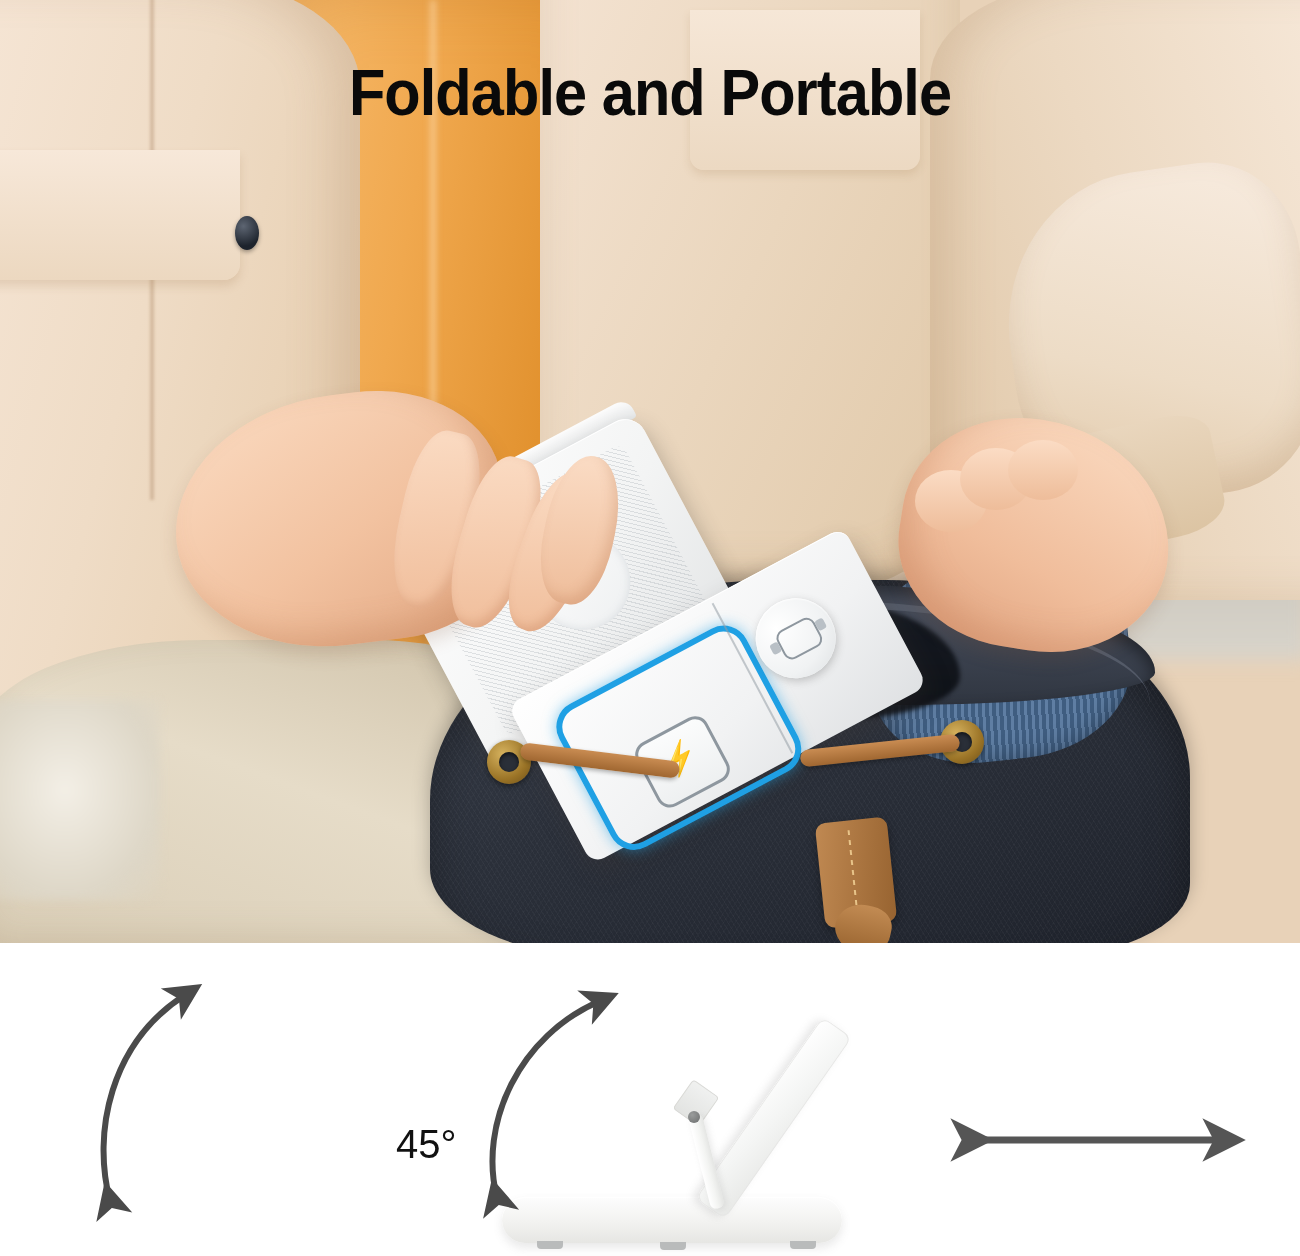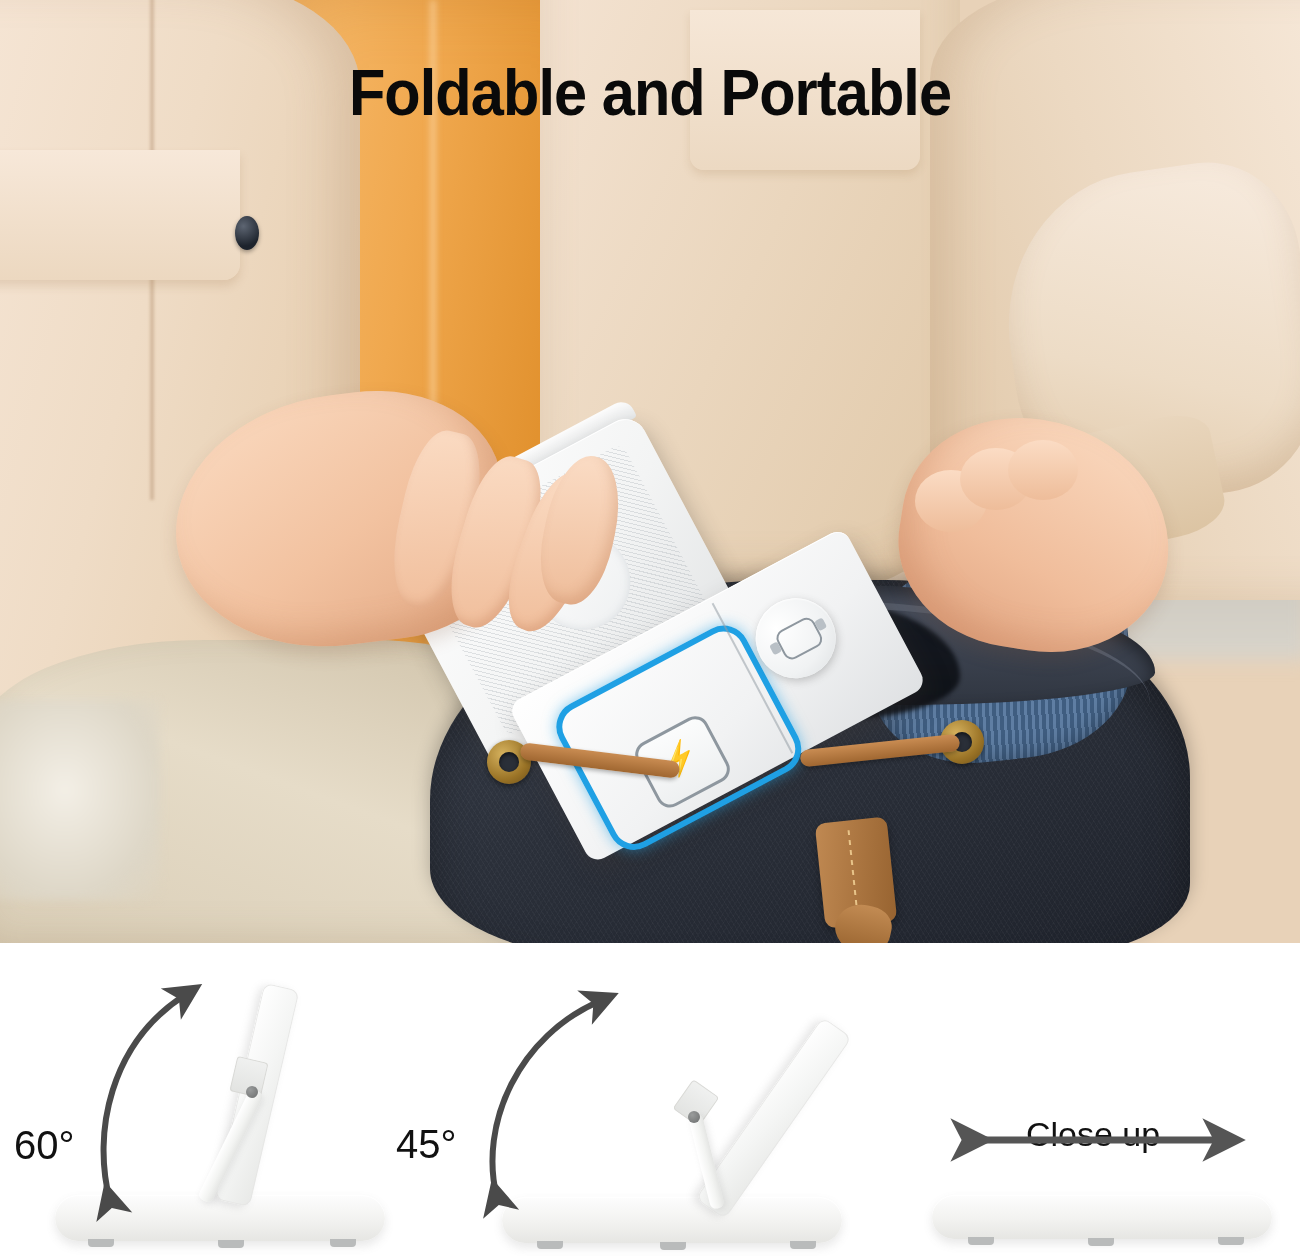--- a/index.html
+++ b/index.html
@@ -254,55 +254,35 @@
     <div class="hand-right"></div>
     <div class="knuckle k1"></div>
     <div class="knuckle k2"></div>
     <div class="knuckle k3"></div>
   </div>
 
   <div class="headline">Foldable and Portable</div>
 
   <div class="strip">
 
-    <div class="panel p60">
-      <div class="base-bar" style="left:55px;top:252px;width:330px;"></div>
-      <div class="foot" style="left:88px;top:296px;"></div>
-      <div class="foot" style="left:218px;top:297px;"></div>
-      <div class="foot" style="left:330px;top:296px;"></div>
-
-      <div class="back-panel" style="left:214px;top:38px;width:36px;height:222px;transform:rotate(13deg);transform-origin:50% 100%;"></div>
-      <div class="hinge-band" style="left:233px;top:116px;width:32px;height:36px;transform:rotate(13deg);"></div>
-      <div class="leg" style="left:250px;top:148px;width:15px;height:122px;transform:rotate(26deg);transform-origin:50% 0%;"></div>
-      <div class="hinge-dot" style="left:246px;top:143px;"></div>
-
-      <div class="angle-label lbl60" style="position:absolute;left:14px;top:180px;">60°</div>
-    </div>
 
     <div class="panel p45">
       <div class="base-bar" style="left:110px;top:254px;width:340px;"></div>
       <div class="foot" style="left:145px;top:298px;"></div>
       <div class="foot" style="left:268px;top:299px;"></div>
       <div class="foot" style="left:398px;top:298px;"></div>
 
       <div class="back-panel" style="left:300px;top:44px;width:36px;height:222px;transform:rotate(35deg);transform-origin:50% 100%;"></div>
       <div class="hinge-band" style="left:288px;top:142px;width:32px;height:36px;transform:rotate(35deg);"></div>
       <div class="leg" style="left:296px;top:172px;width:14px;height:96px;transform:rotate(-14deg);transform-origin:50% 0%;"></div>
       <div class="hinge-dot" style="left:296px;top:168px;"></div>
 
       <div class="angle-label" style="position:absolute;left:4px;top:179px;">45°</div>
     </div>
 
-    <div class="panel pclose">
-      <div class="angle-label" style="position:absolute;left:176px;top:172px;font-size:34px;">Close up</div>
-      <div class="base-bar" style="left:82px;top:252px;width:340px;height:44px;"></div>
-      <div class="foot" style="left:118px;top:294px;"></div>
-      <div class="foot" style="left:238px;top:295px;"></div>
-      <div class="foot" style="left:368px;top:294px;"></div>
-    </div>
 
     <svg class="arrow-svg" viewBox="0 0 1300 313">
       <defs>
         <marker id="ah" markerWidth="7" markerHeight="7" refX="3.2" refY="3.5" orient="auto">
           <path d="M0.4,0.4 L6.6,3.5 L0.4,6.6 L2,3.5 Z" fill="#4A4A4A"></path>
         </marker>
         <marker id="ah2" markerWidth="7" markerHeight="7" refX="3.2" refY="3.5" orient="auto">
           <path d="M0.4,0.4 L6.6,3.5 L0.4,6.6 L2,3.5 Z" fill="#555555"></path>
         </marker>
       </defs>

